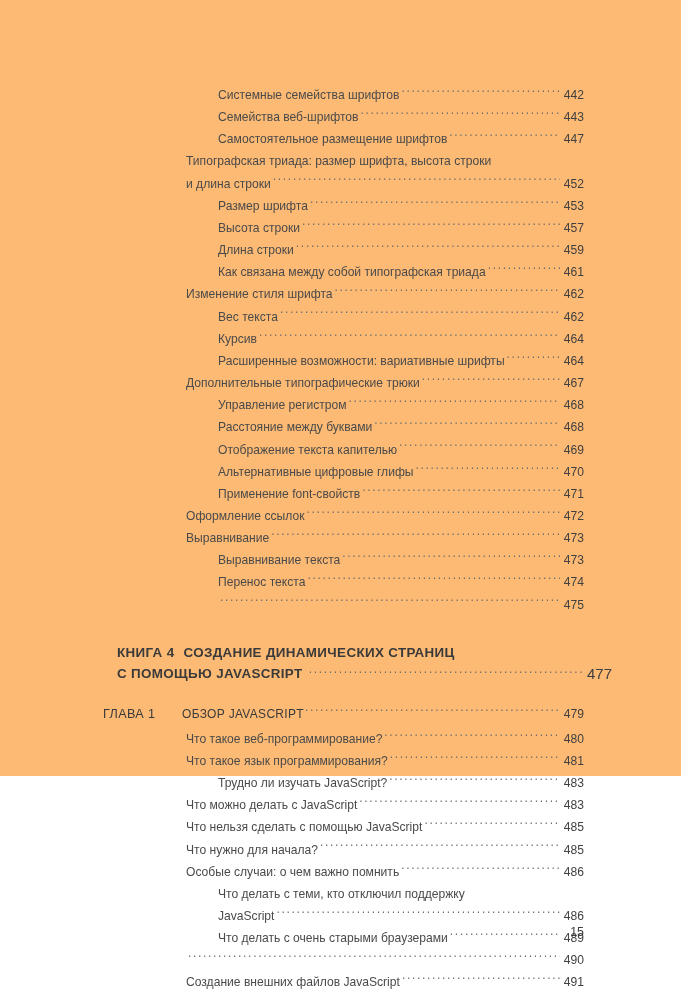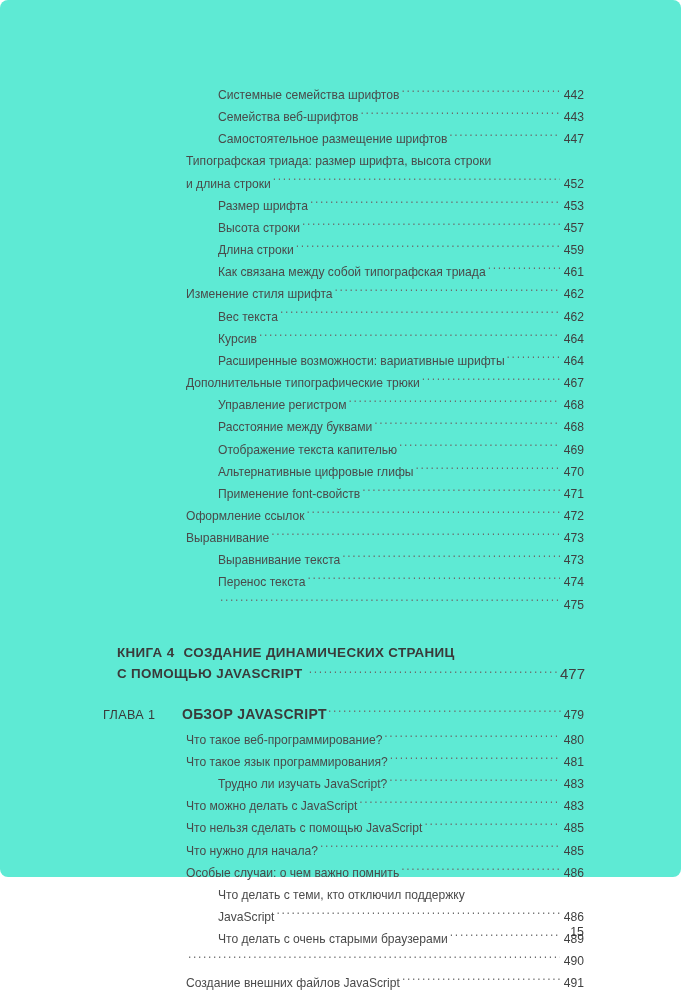--- a/index.html
+++ b/index.html
@@ -13,23 +13,22 @@
     position: relative;
     font-family: "Liberation Sans", sans-serif;
     color: #3c3c3c;
     overflow: hidden;
   }
 
   .page {
     position: absolute;
     inset: 0;
     width: 681px;
-    height: 877px;
-    background: #5eead4;
-    border-radius: 8px;
+    height: 776px;
+    background: #fdba74;
   }
 
   .toc {
     position: absolute;
     left: 0;
     top: 84px;
     width: 681px;
   }
 
   
@@ -81,21 +80,21 @@
     box-sizing: border-box;
     font-size: 12.1px;
     line-height: 22.15px;
     color: #4a4a4a;
   }
 
   
   .book-head {
     margin-top: 26px;
     padding-left: 117px;
-    padding-right: 96px;
+    padding-right: 69px;
     box-sizing: border-box;
     width: 681px;
     font-size: 13.4px;
     font-weight: bold;
     letter-spacing: 0.35px;
     line-height: 21px;
     color: #3a3a3a;
     text-transform: uppercase;
   }
   .book-head .line1 { display: block; white-space: nowrap; }
@@ -146,24 +145,24 @@
   }
   .chapter-head .ch-label {
     flex: 0 0 auto;
     font-weight: normal;
     letter-spacing: 0.4px;
     text-transform: uppercase;
     min-width: 79px;
   }
   .chapter-head .ch-title {
     flex: 0 0 auto;
-    font-weight: bold;
+    font-weight: normal;
     letter-spacing: 0.3px;
     text-transform: uppercase;
-    font-size: 14px;
+    font-size: 12px;
   }
   .chapter-head .leader {
     flex: 1 1 auto;
     position: relative;
     overflow: hidden;
     height: 1em;
     margin: 0 3px 0 1px;
   }
   .chapter-head .leader::after {
     content: "........................................................................................................................";

